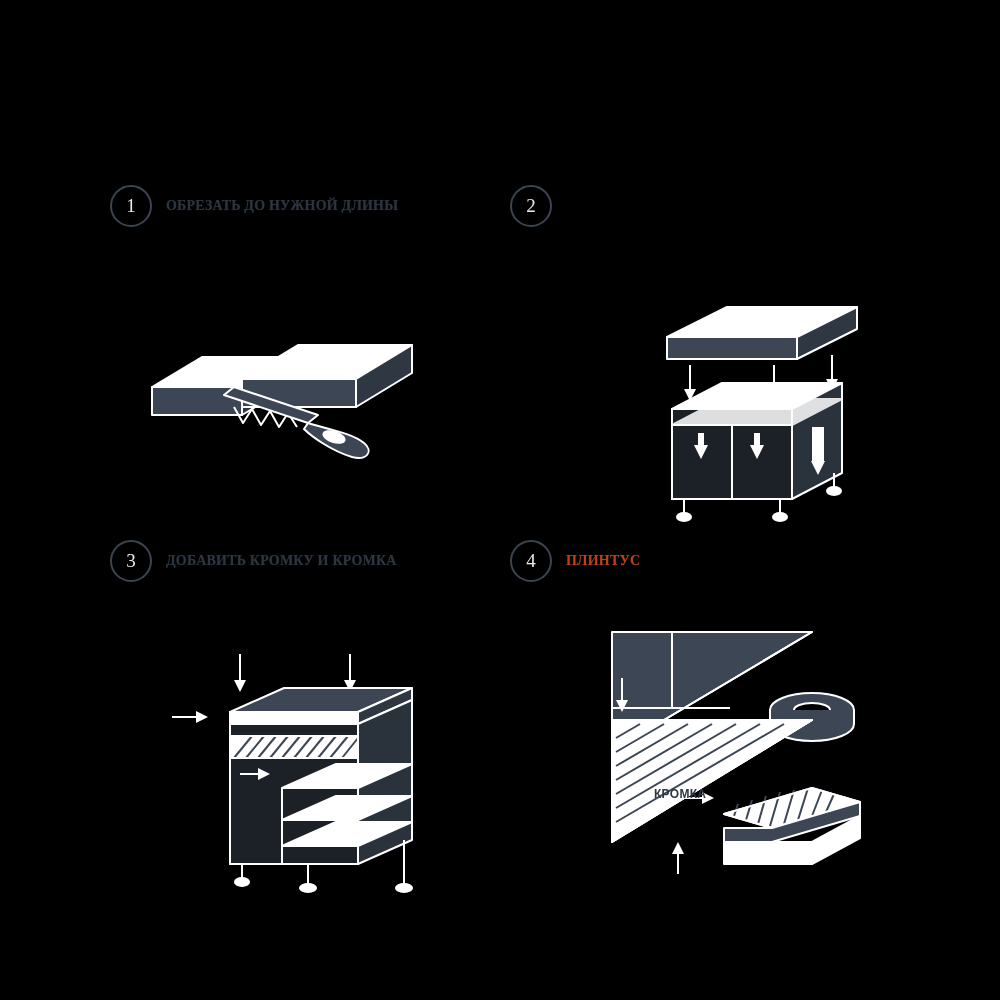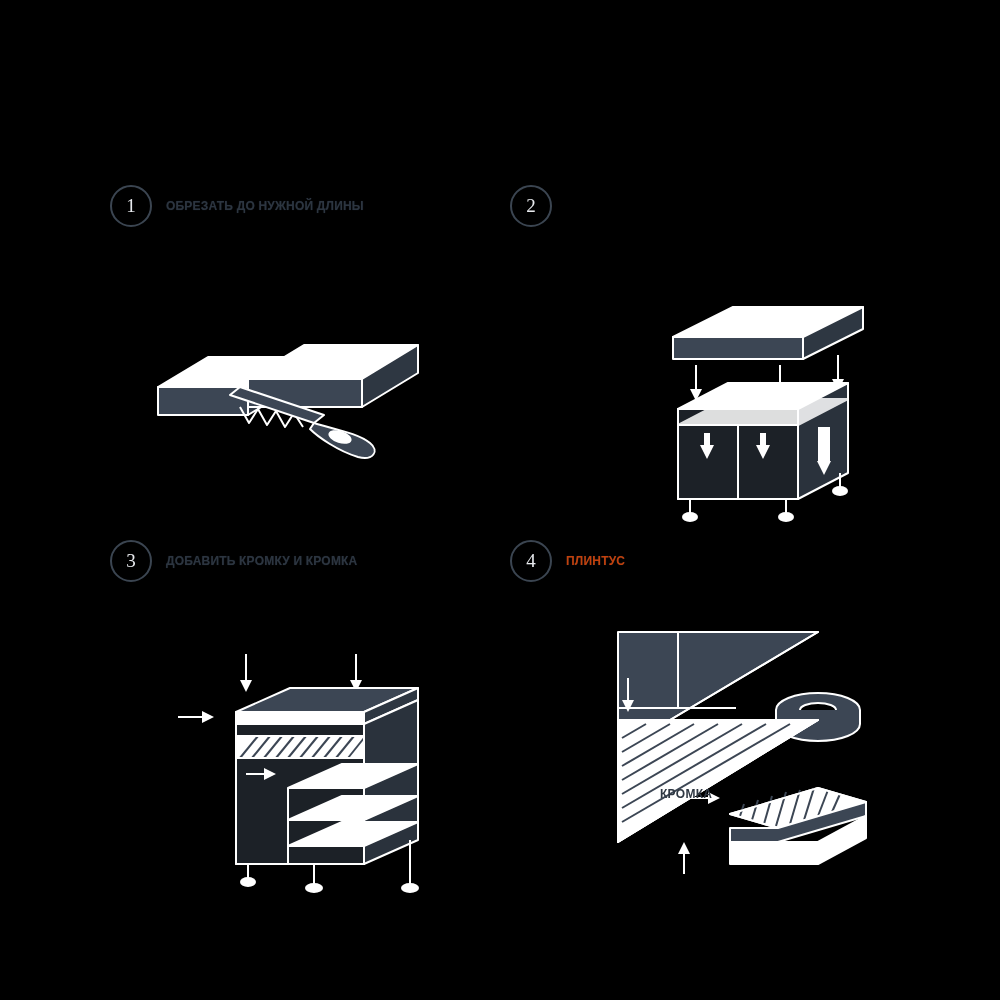--- a/index.html
+++ b/index.html
@@ -45,32 +45,33 @@
     color: #e8eaee;
     font-size: 19px;
     display: flex;
     align-items: center;
     justify-content: center;
     flex: 0 0 auto;
     font-family: "Liberation Serif", serif;
   }
   .step-title {
     color: #2c3540;
-    font-size: 12px;
+    font-size: 14px;
     font-weight: bold;
     letter-spacing: 0.2px;
     white-space: nowrap;
     text-shadow: 0 0 1px #1b2129;
+    font-family: Liberation Serif, serif;
   }
   .step-title.bright {
     color: #c2410c;
   }
   .art {
     position: absolute;
-    left: 8px;
+    left: 2px;
     top: 52px;
     width: 470px;
     height: 330px;
   }
   svg { display: block; overflow: visible; }
   .lbl-inside {
     position: absolute;
     color: #2f3843;
     font-size: 12px;
     font-weight: bold;

